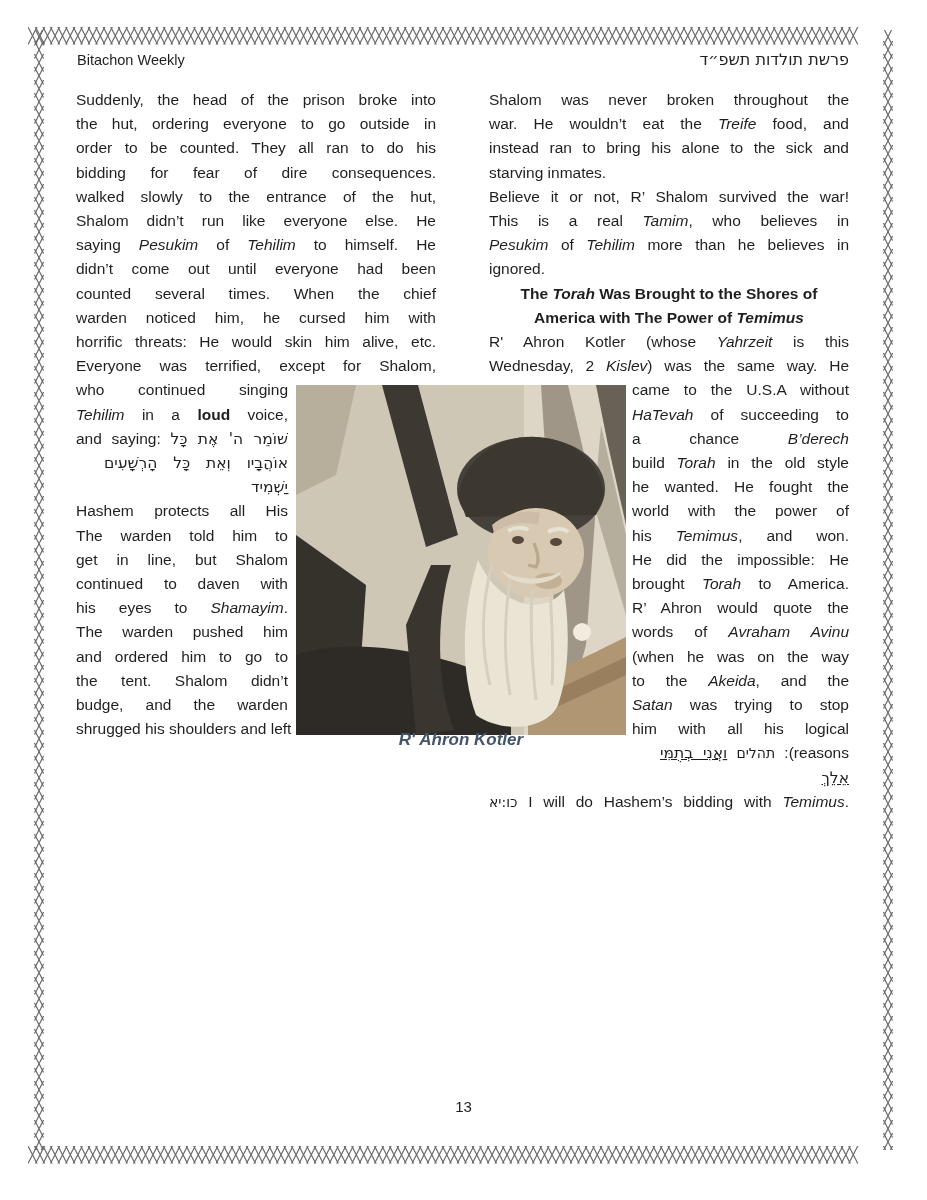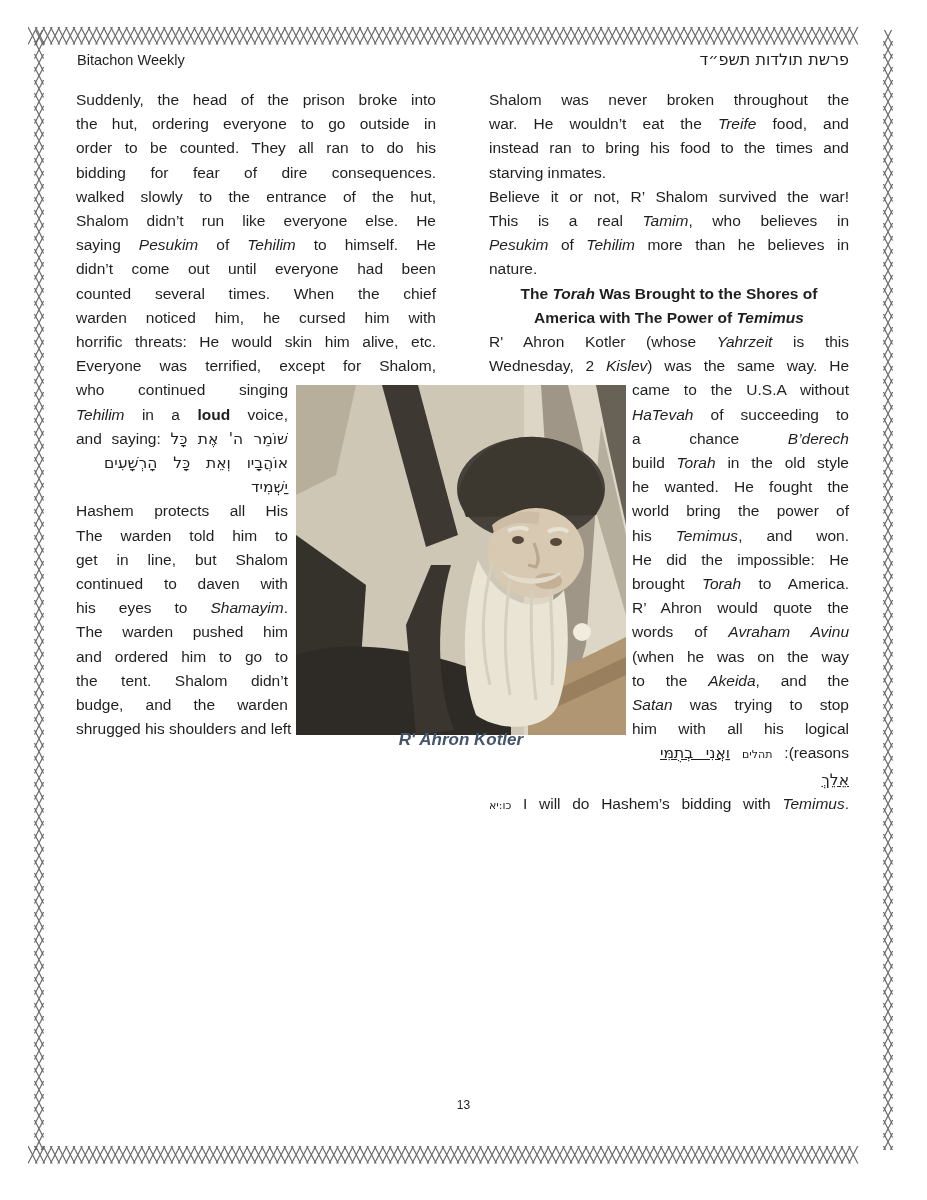--- a/index.html
+++ b/index.html
@@ -20,30 +20,30 @@
   .col{position:absolute;top:88px;width:360px;font-size:15.5px;}
   .col-left{left:76px;}
   .col-right{left:489px;}
   .line{line-height:24.2px;min-height:24.2px;text-align:justify;text-align-last:justify;}
   .line.nj{text-align-last:left;}
   .line.rtl{direction:rtl;margin-left:28px;}
   .narrow-l{width:212px;}
   .narrow-r{width:217px;margin-left:143px;}
   .heading .line{font-weight:bold;text-align:left;text-align-last:center;}
   .heb{font-family:"DejaVu Sans",sans-serif;}
-  .sm{font-size:11px;}
+  .sm{font-size:14px;}
   i{font-style:italic;} b{font-weight:bold;} u{text-decoration:underline;}
 
   .photo{position:absolute;left:296px;top:385px;width:330px;height:350px;}
   .photo svg{display:block;width:100%;height:100%;}
   .photo-caption{
     position:absolute;left:296px;top:730px;width:330px;text-align:center;
     font-size:17px;font-style:italic;font-weight:600;color:#44546a;
   }
-  .page-number{position:absolute;left:0;top:1098px;width:100%;text-align:center;font-size:12px;}
+  .page-number{position:absolute;left:0;top:1098px;width:100%;text-align:center;font-size:15px;}
 </style>
 </head>
 <body>
 
 <div class="page">
 
   <div class="border-strip border-h bt">╳╳╳╳╳╳╳╳╳╳╳╳╳╳╳╳╳╳╳╳╳╳╳╳╳╳╳╳╳╳╳╳╳╳╳╳╳╳╳╳╳╳╳╳╳╳╳╳╳╳╳╳╳╳╳╳╳╳╳╳╳╳╳╳╳╳╳╳╳╳╳╳╳╳╳╳╳╳╳╳╳╳╳╳╳╳╳╳╳╳╳╳╳╳╳╳╳╳╳╳╳╳╳╳╳╳╳╳╳╳</div>
   <div class="border-strip border-h bb">╳╳╳╳╳╳╳╳╳╳╳╳╳╳╳╳╳╳╳╳╳╳╳╳╳╳╳╳╳╳╳╳╳╳╳╳╳╳╳╳╳╳╳╳╳╳╳╳╳╳╳╳╳╳╳╳╳╳╳╳╳╳╳╳╳╳╳╳╳╳╳╳╳╳╳╳╳╳╳╳╳╳╳╳╳╳╳╳╳╳╳╳╳╳╳╳╳╳╳╳╳╳╳╳╳╳╳╳╳╳</div>
   <div class="border-strip border-v bl">╳
 ╳
@@ -303,42 +303,42 @@
       <path d="M205,185 C220,196 250,196 266,186 C258,202 216,204 205,185 Z" fill="#e3dccb"></path>
       <path d="M155,180 C140,230 140,300 158,345 L120,350 L110,240 L135,180 Z" fill="#3a352e"></path>
     </svg>
   </div>
   <div class="photo-caption">R' Ahron Kotler</div>
 
   <div class="col col-right">
     <div>
         <div class="line">Shalom was never broken throughout the</div>
         <div class="line">war. He wouldn’t eat the <i>Treife</i> food, and</div>
-        <div class="line">instead ran to bring his food to the times and</div>
+        <div class="line">instead ran to bring his alone to the sick and</div>
         <div class="line nj">starving inmates.</div>
         <div class="line">Believe it or not, R’ Shalom survived the war!</div>
         <div class="line">This is a real <i>Tamim</i>, who believes in</div>
         <div class="line"><i>Pesukim</i> of <i>Tehilim</i> more than he believes in</div>
-        <div class="line nj">nature.</div>
+        <div class="line nj">ignored.</div>
       </div>
     <div class="heading">
         <div class="line">The <i>Torah</i> Was Brought to the Shores of</div>
         <div class="line">America with The Power of <i>Temimus</i></div>
       </div>
     <div>
         <div class="line">R' Ahron Kotler (whose <i>Yahrzeit</i> is this</div>
         <div class="line">Wednesday, 2 <i>Kislev</i>) was the same way. He</div>
       </div>
     <div class="narrow-r">
         <div class="line">came to the U.S.A without</div>
         <div class="line"><i>HaTevah</i> of succeeding to</div>
         <div class="line">a chance <i>B’derech</i></div>
         <div class="line">build <i>Torah</i> in the old style</div>
         <div class="line">he wanted. He fought the</div>
-        <div class="line">world bring the power of</div>
+        <div class="line">world with the power of</div>
         <div class="line">his <i>Temimus</i>, and won.</div>
         <div class="line">He did the impossible: He</div>
         <div class="line">brought <i>Torah</i> to America.</div>
         <div class="line">R’ Ahron would quote the</div>
         <div class="line">words of <i>Avraham Avinu</i></div>
         <div class="line">(when he was on the way</div>
         <div class="line">to the <i>Akeida</i>, and the</div>
         <div class="line"><i>Satan</i> was trying to stop</div>
         <div class="line">him with all his logical</div>
         <div class="line rtl">reasons): <span class="heb sm">תהלים</span> <span class="heb"><u>וַאֲנִי בְתֻמִּי אֵלֵךְ</u></span></div>

